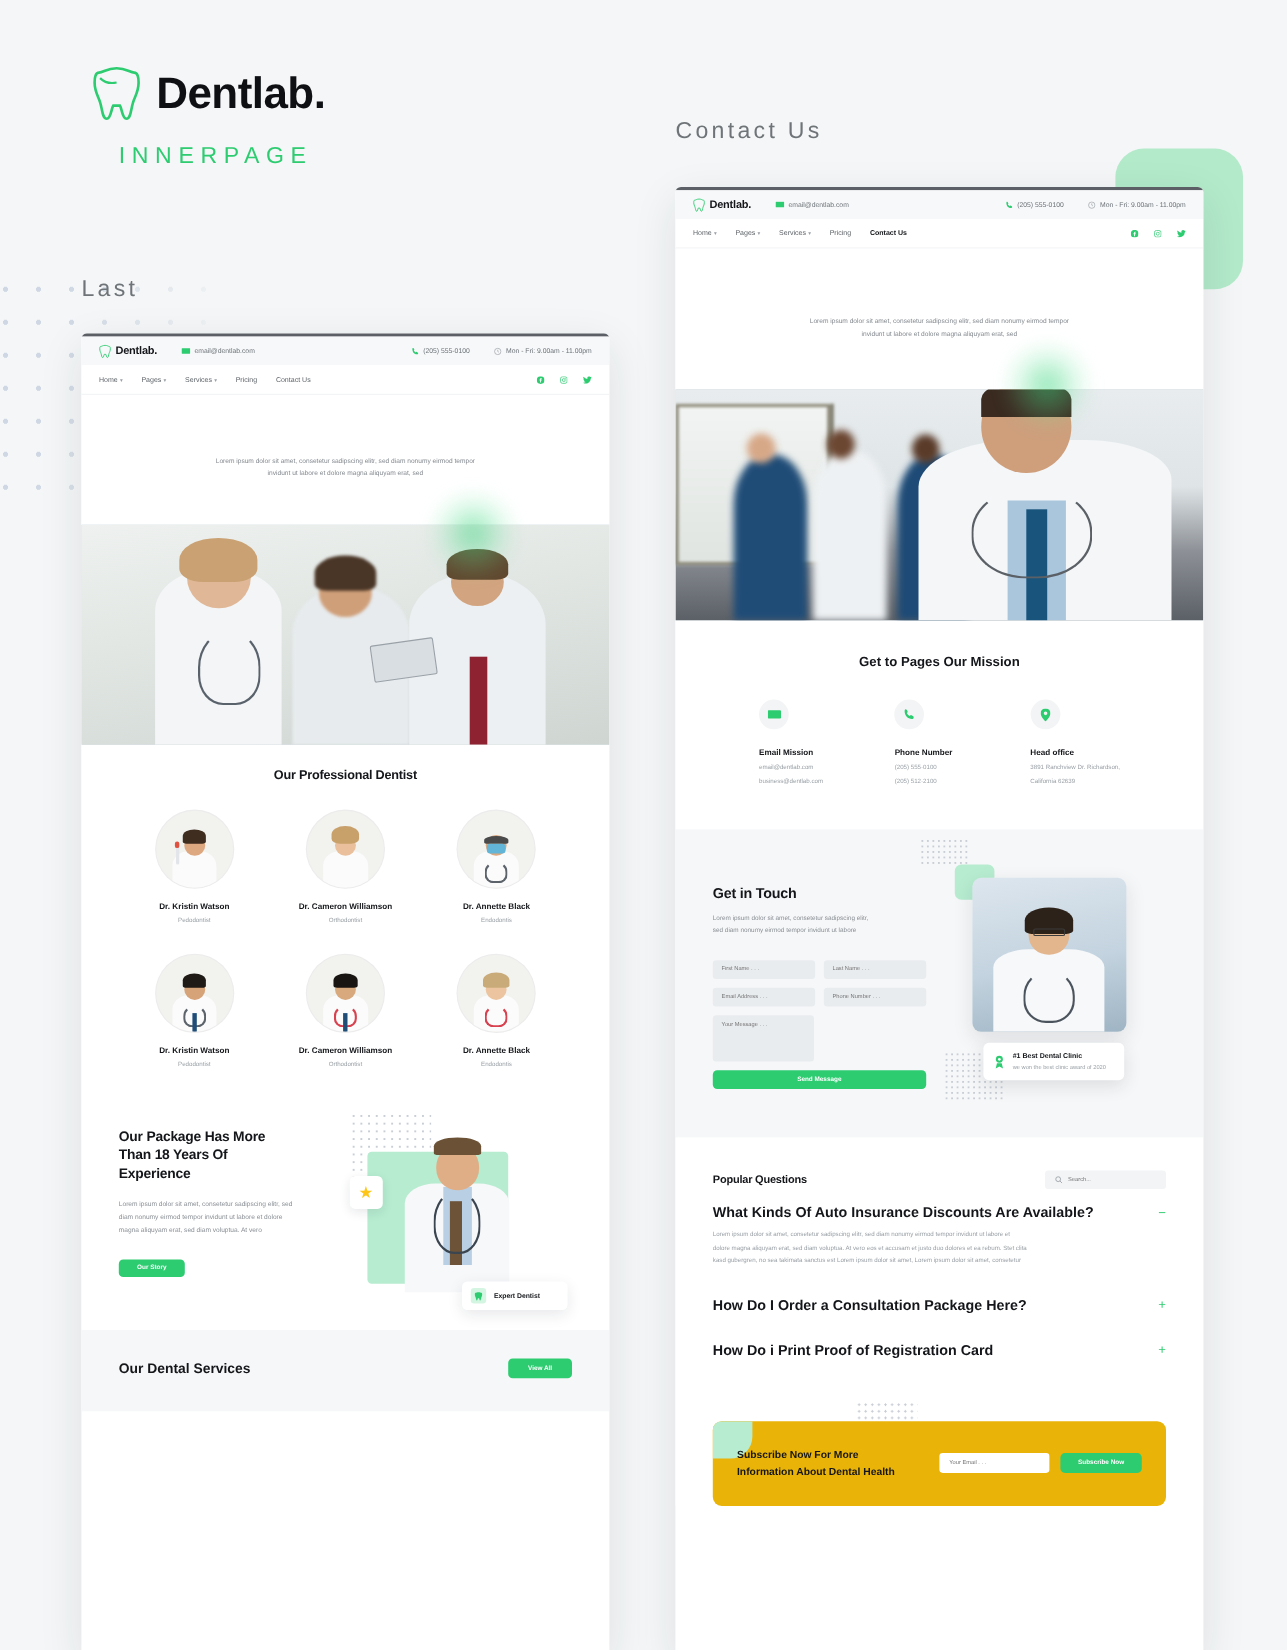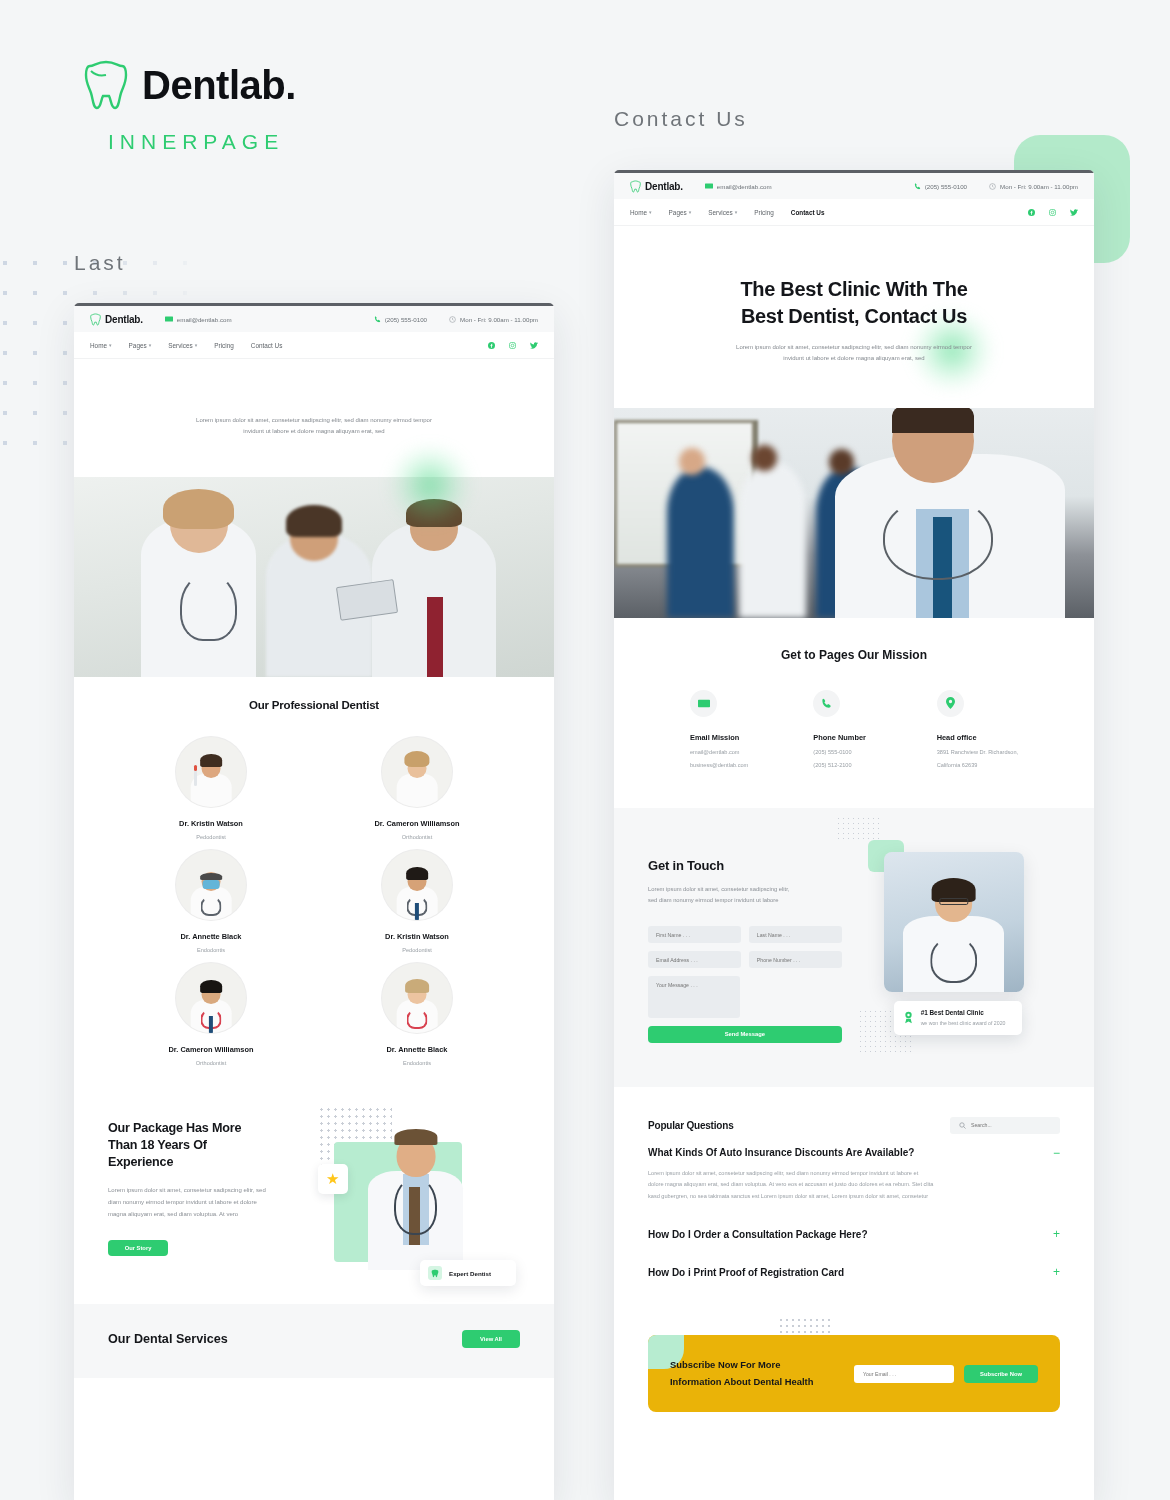--- a/index.html
+++ b/index.html
@@ -152,21 +152,21 @@
   .tp-m2hair { left: 69.2%; bottom: 75%; width: 11.6%; height: 14%; background: #60482f; border-radius: 50% 50% 20% 20%; }
   .tp-tie { left: 73.6%; bottom: 0; width: 3.2%; height: 40%; background: #8f2230; }
   .tp-tab { left: 55%; bottom: 30%; width: 12%; height: 17%; background: #d9dee2;
             border: 1.6px solid #9aa2a8; border-radius: 2px; transform: rotate(-8deg); }
 
   
   .sec { background: #fff; padding: 22px 34px 10px; }
   .sec h2 { font-size: 11.5px; font-weight: 700; color: #14161a; text-align: center; letter-spacing: -.2px;}
 
   
-  .team-grid { display: grid; grid-template-columns: repeat(2,1fr); row-gap: 10px; margin-top: 26px; }
+  .team-grid { display: grid; grid-template-columns: repeat(3,1fr); row-gap: 28px; margin-top: 26px; }
   .team-card { text-align: center; }
   .avatar {
     width: 70px; height: 70px; border-radius: 50%; margin: 0 auto;
     background: #f2f2ef; position: relative; overflow: hidden;
     box-shadow: 0 0 0 1px #ececec;
   }
   .av-body { position: absolute; left: 50%; transform: translateX(-50%); bottom: 0;
              width: 58%; height: 48%; background: #fbfbfb; border-radius: 34% 34% 0 0 / 40% 40% 0 0;}
   .av-head { position: absolute; left: 50%; transform: translateX(-50%); bottom: 42%;
              width: 27%; height: 27%; border-radius: 50%; background: #dda77f; }
@@ -306,21 +306,21 @@
   .search-box {
     width: 110px; height: 17px; background: #f2f4f5; border-radius: 3px;
     display: flex; align-items: center; gap: 5px; padding: 0 9px;
   }
   .search-box input {
     border: none; background: transparent; outline: none; font-size: 5.2px; color: #9aa0a6;
     width: 100%; font-family: "Liberation Sans", sans-serif;
   }
   .faq-item { padding: 13px 0; }
   .faq-item .q-row { display: flex; align-items: center; justify-content: space-between; }
-  .faq-item .q { font-size: 10px; font-weight: 700; color: #14161a; }
+  .faq-item .q { font-size: 13px; font-weight: 700; color: #14161a; }
   .faq-item .sign { font-size: 12px; color: #2ecc71; line-height: 1; font-weight: 400; }
   .faq-item .a { margin-top: 9px; font-size: 5.6px; color: #9aa0a6; line-height: 2.05; }
 
   
   .sub-wrap { background: #fff; padding: 18px 34px 0; position: relative; }
   .sub-dots { position: absolute; left: 164px; top: 0px; width: 56px; height: 34px;
               background-image: radial-gradient(#c9ced6 .9px, transparent 1px); background-size: 6px 6px;}
   .sub-card {
     position: relative; background: #eab308; border-radius: 8px;
     padding: 22px 22px; display: flex; align-items: center; justify-content: space-between;
@@ -666,24 +666,20 @@
         <span>
             <svg width="8" height="7" viewBox="0 0 18 15" fill="currentColor">
               <path d="M18 1.8c-.7.3-1.4.5-2.1.6.8-.5 1.3-1.2 1.6-2-.7.4-1.5.7-2.3.9A3.6 3.6 0 009 4.6c0 .3 0 .6.1.8A10.3 10.3 0 011.2.9a3.6 3.6 0 001.1 4.8c-.6 0-1.1-.2-1.6-.4 0 1.7 1.2 3.2 2.9 3.5-.5.2-1 .2-1.6.1a3.6 3.6 0 003.4 2.5A7.3 7.3 0 010 12.9 10.3 10.3 0 0016 4.2c.7-.5 1.4-1.2 2-2z"></path>
             </svg>
           </span>
       </div>
     </div>
 
     <div class="hero c">
       <div class="glow" id="glow-contact"></div>
-      <h1>
-        <span>The Best Clinic With The</span><br>
-        <span>Best Dentist, Contact Us</span>
-      </h1>
       <p>
         <span>Lorem ipsum dolor sit amet, consetetur sadipscing elitr, sed diam nonumy eirmod tempor</span><br>
         <span>invidunt ut labore et dolore magna aliquyam erat, sed</span>
       </p>
     </div>
 
     <div class="photo" id="photo-contact">
       <div class="ph-room"></div>
       <div class="ph-win blur2"></div>
       <div class="ph-person cp1 blur"></div>

